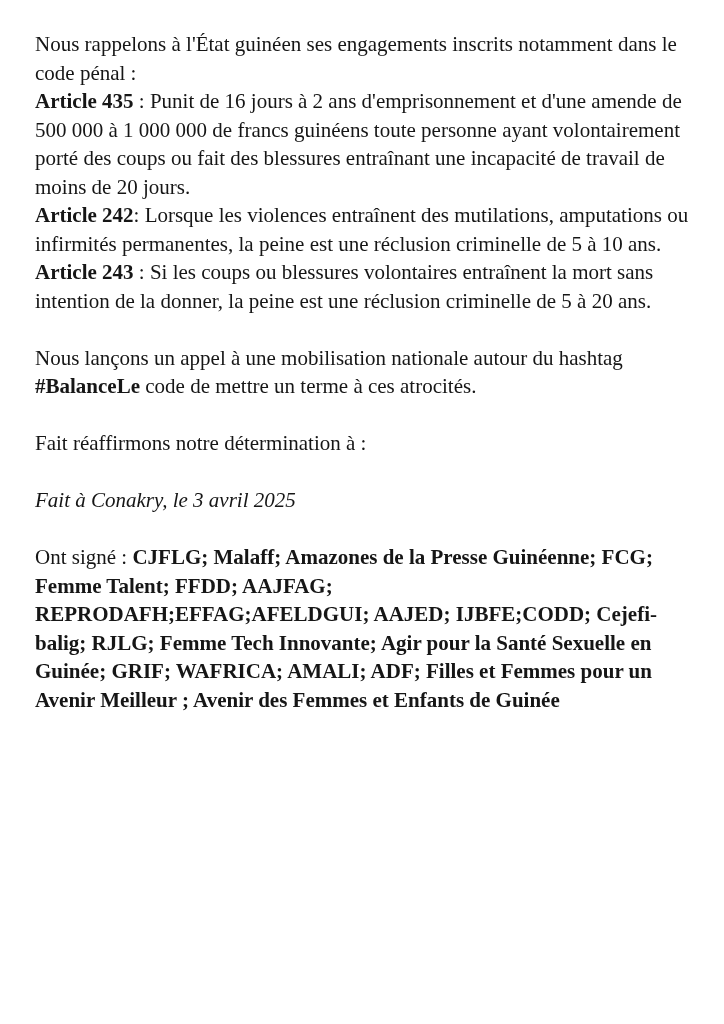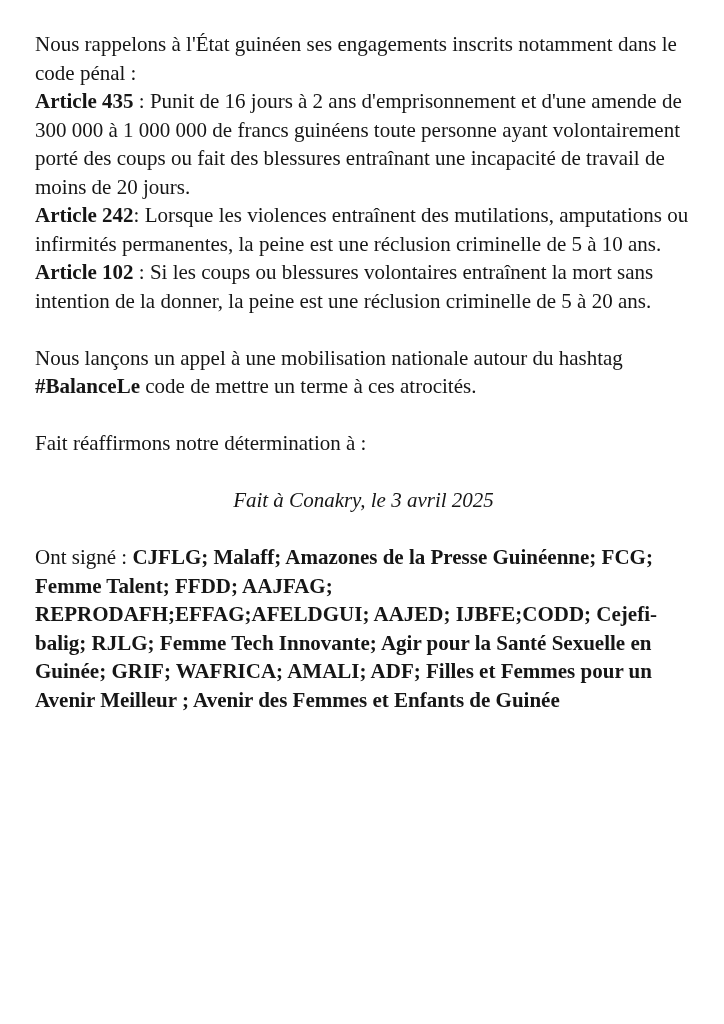--- a/index.html
+++ b/index.html
@@ -18,21 +18,21 @@
     overflow: hidden;
     background: #ffffff;
   }
   .doc p {
     margin: 0;
     font-size: 21px;
     line-height: 28.5px;
     text-align: left;
   }
   .doc .gap-before { margin-top: 28.5px; }
-  .doc .align-right { text-align: center; }
+  .doc .align-right { text-align: left; }
   .b { font-weight: bold; }
   .i { font-style: italic; }
   ul.bullets {
     margin: 0;
     padding: 0 0 0 20px;
     list-style: none;
   }
   ul.bullets li {
     position: relative;
     padding-left: 14px;
@@ -47,21 +47,21 @@
     font-size: 18px;
     line-height: 28.5px;
   }
 </style>
 </head>
 <body>
 
 <div class="page">
   <div class="doc">
       <p><span>Nous rappelons à l'État guinéen ses engagements inscrits notamment dans le code pénal :</span></p>
-      <p><span class="b">Article 435</span><span> : Punit de 16 jours à 2 ans d'emprisonnement et d'une amende de 300 000 à 1 000 000 de francs guinéens toute personne ayant volontairement porté des coups ou fait des blessures entraînant une incapacité de travail de moins de 20 jours.</span></p>
+      <p><span class="b">Article 435</span><span> : Punit de 16 jours à 2 ans d'emprisonnement et d'une amende de 500 000 à 1 000 000 de francs guinéens toute personne ayant volontairement porté des coups ou fait des blessures entraînant une incapacité de travail de moins de 20 jours.</span></p>
       <p><span class="b">Article 242</span><span>: Lorsque les violences entraînent des mutilations, amputations ou infirmités permanentes, la peine est une réclusion criminelle de 5 à 10 ans.</span></p>
-      <p><span class="b">Article 102</span><span> : Si les coups ou blessures volontaires entraînent la mort sans intention de la donner, la peine est une réclusion criminelle de 5 à 20 ans.</span></p>
+      <p><span class="b">Article 243</span><span> : Si les coups ou blessures volontaires entraînent la mort sans intention de la donner, la peine est une réclusion criminelle de 5 à 20 ans.</span></p>
       <p class="gap-before"><span>Nous lançons un appel à une mobilisation nationale autour du hashtag </span><span class="b">#BalanceLe</span><span> code de mettre un terme à ces atrocités.</span></p>
       <p class="gap-before"><span>Fait réaffirmons notre détermination à :</span></p>
       <p class="gap-before align-right"><span class="i">Fait à Conakry, le 3 avril 2025</span></p>
       <p class="gap-before"><span>Ont signé : </span><span class="b">CJFLG; Malaff; Amazones de la Presse Guinéenne; FCG; Femme Talent; FFDD; AAJFAG;</span><br><span class="b">REPRODAFH;EFFAG;AFELDGUI; AAJED; IJBFE;CODD; Cejefi-balig; RJLG; Femme Tech Innovante; Agir pour la Santé Sexuelle en Guinée; GRIF; WAFRICA; AMALI; ADF; Filles et Femmes pour un Avenir Meilleur ; Avenir des Femmes et Enfants de Guinée</span></p>
     </div>
 </div>
 
 </body></html>

